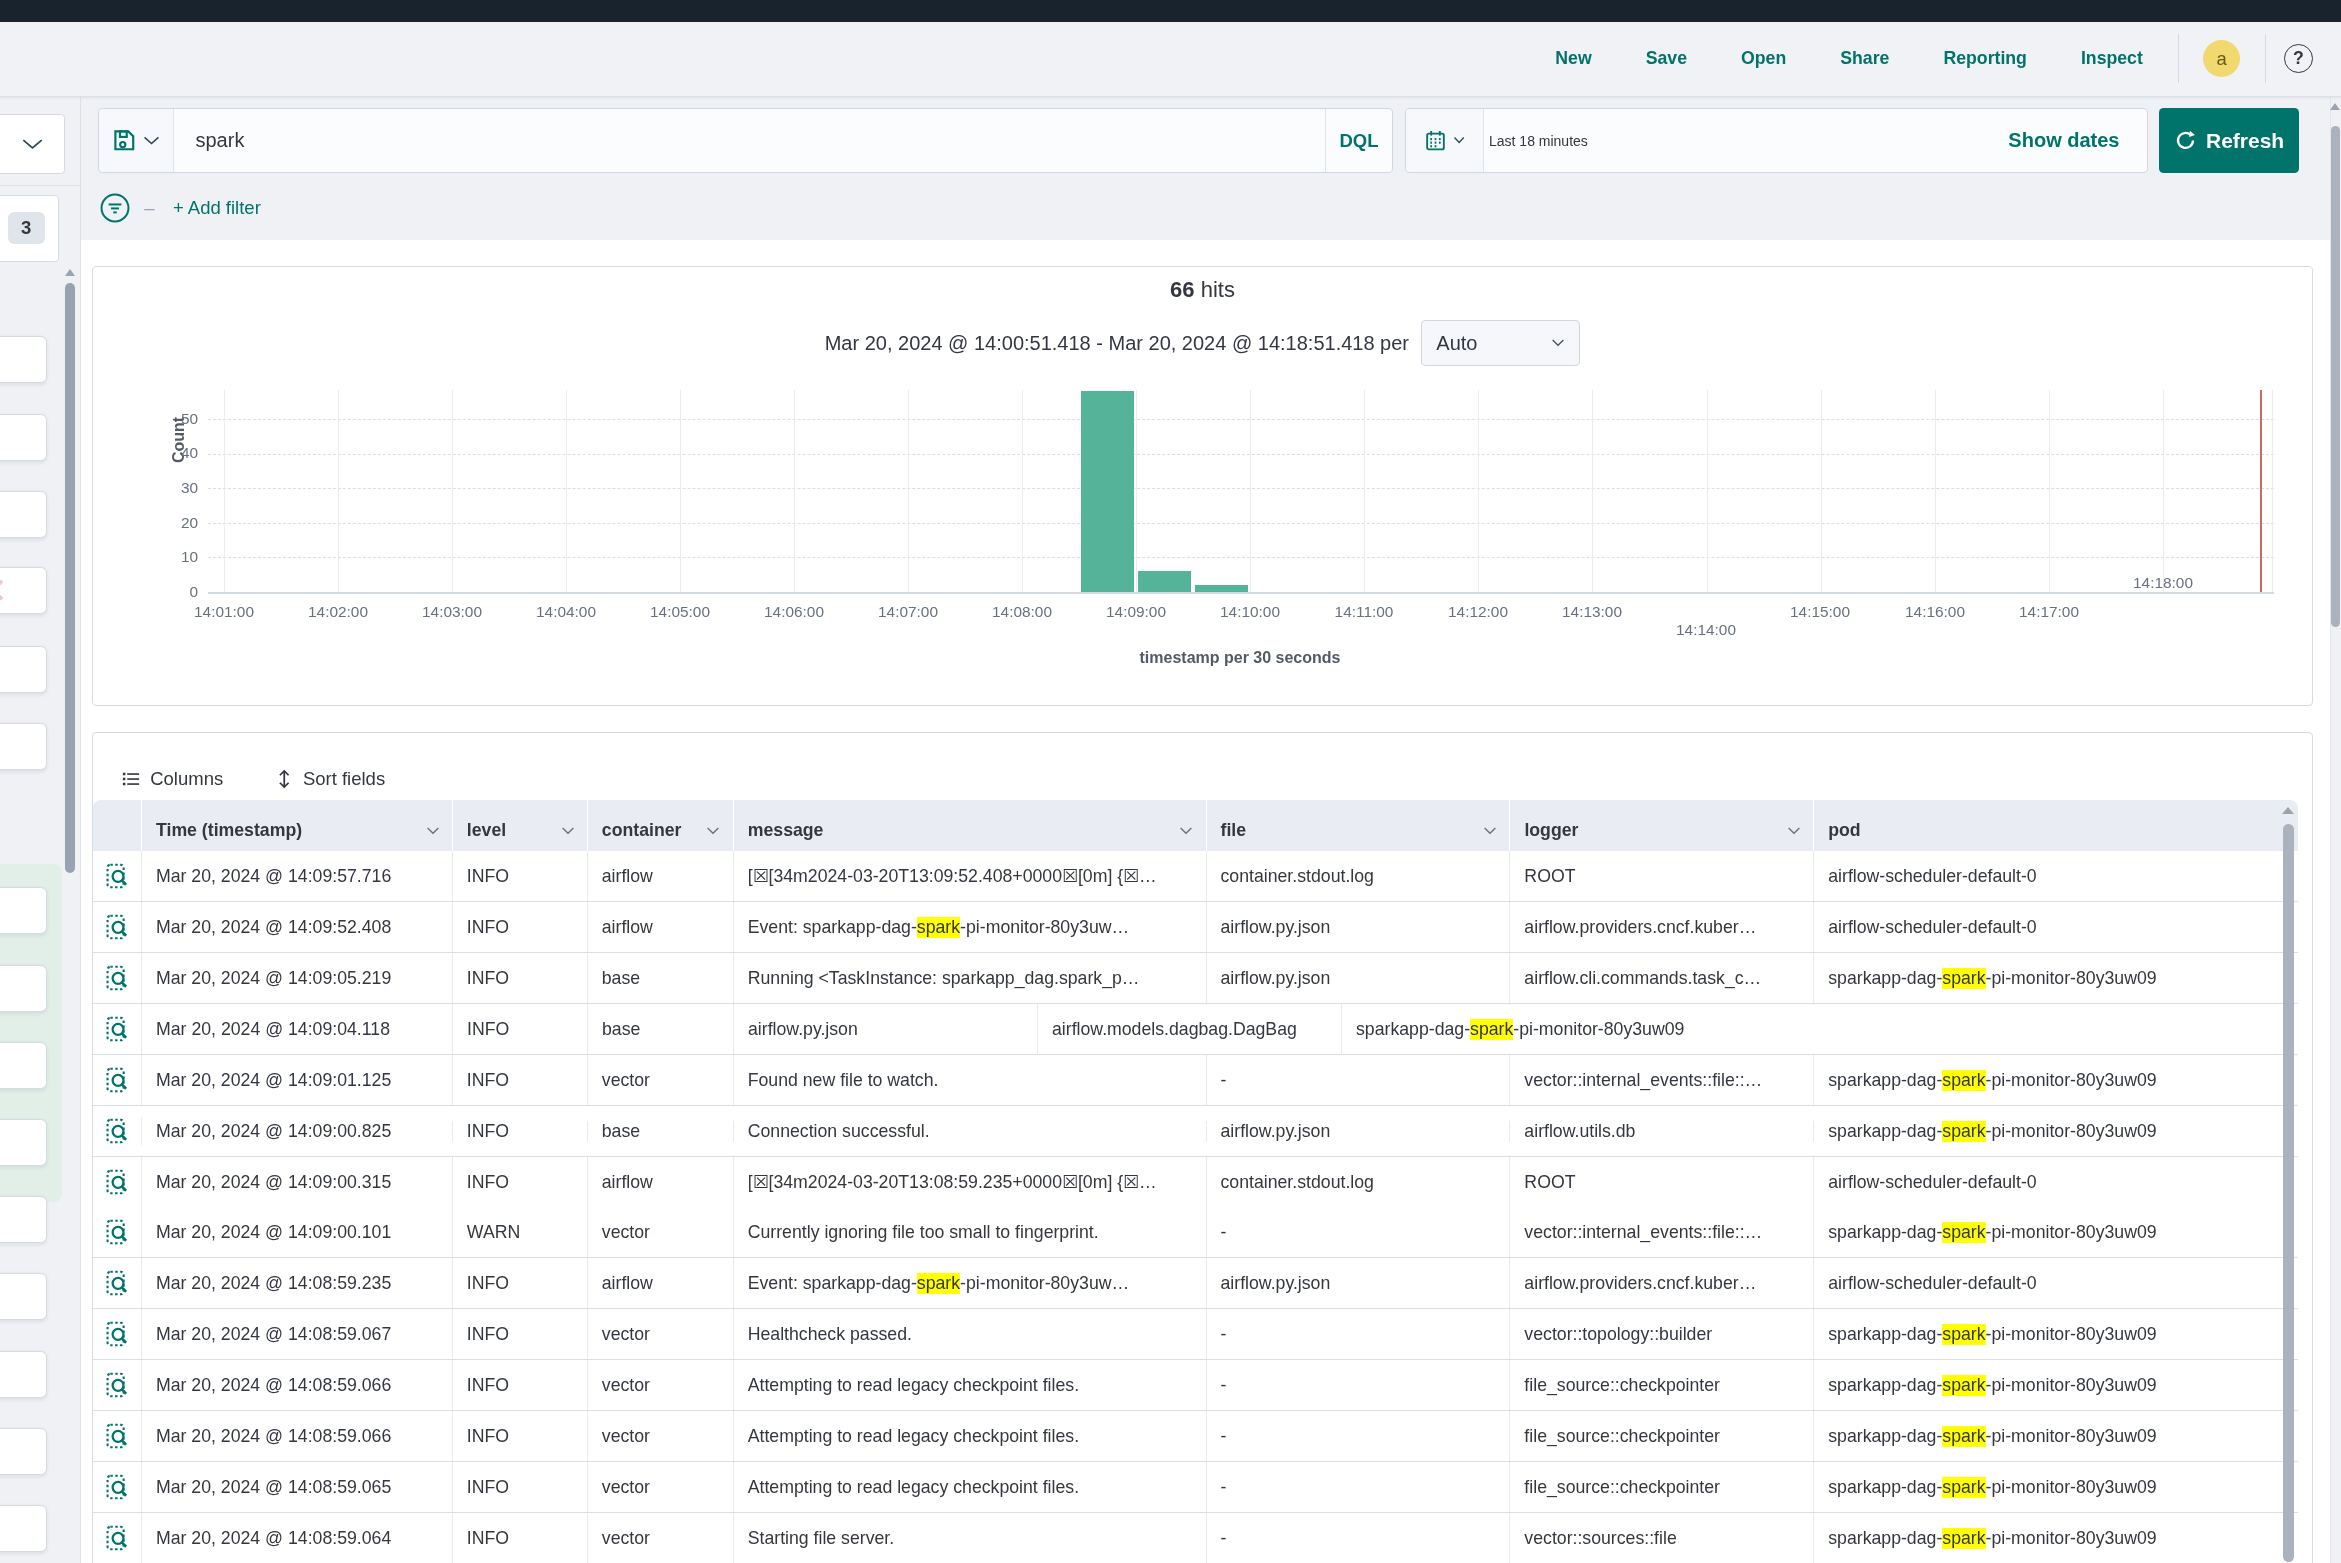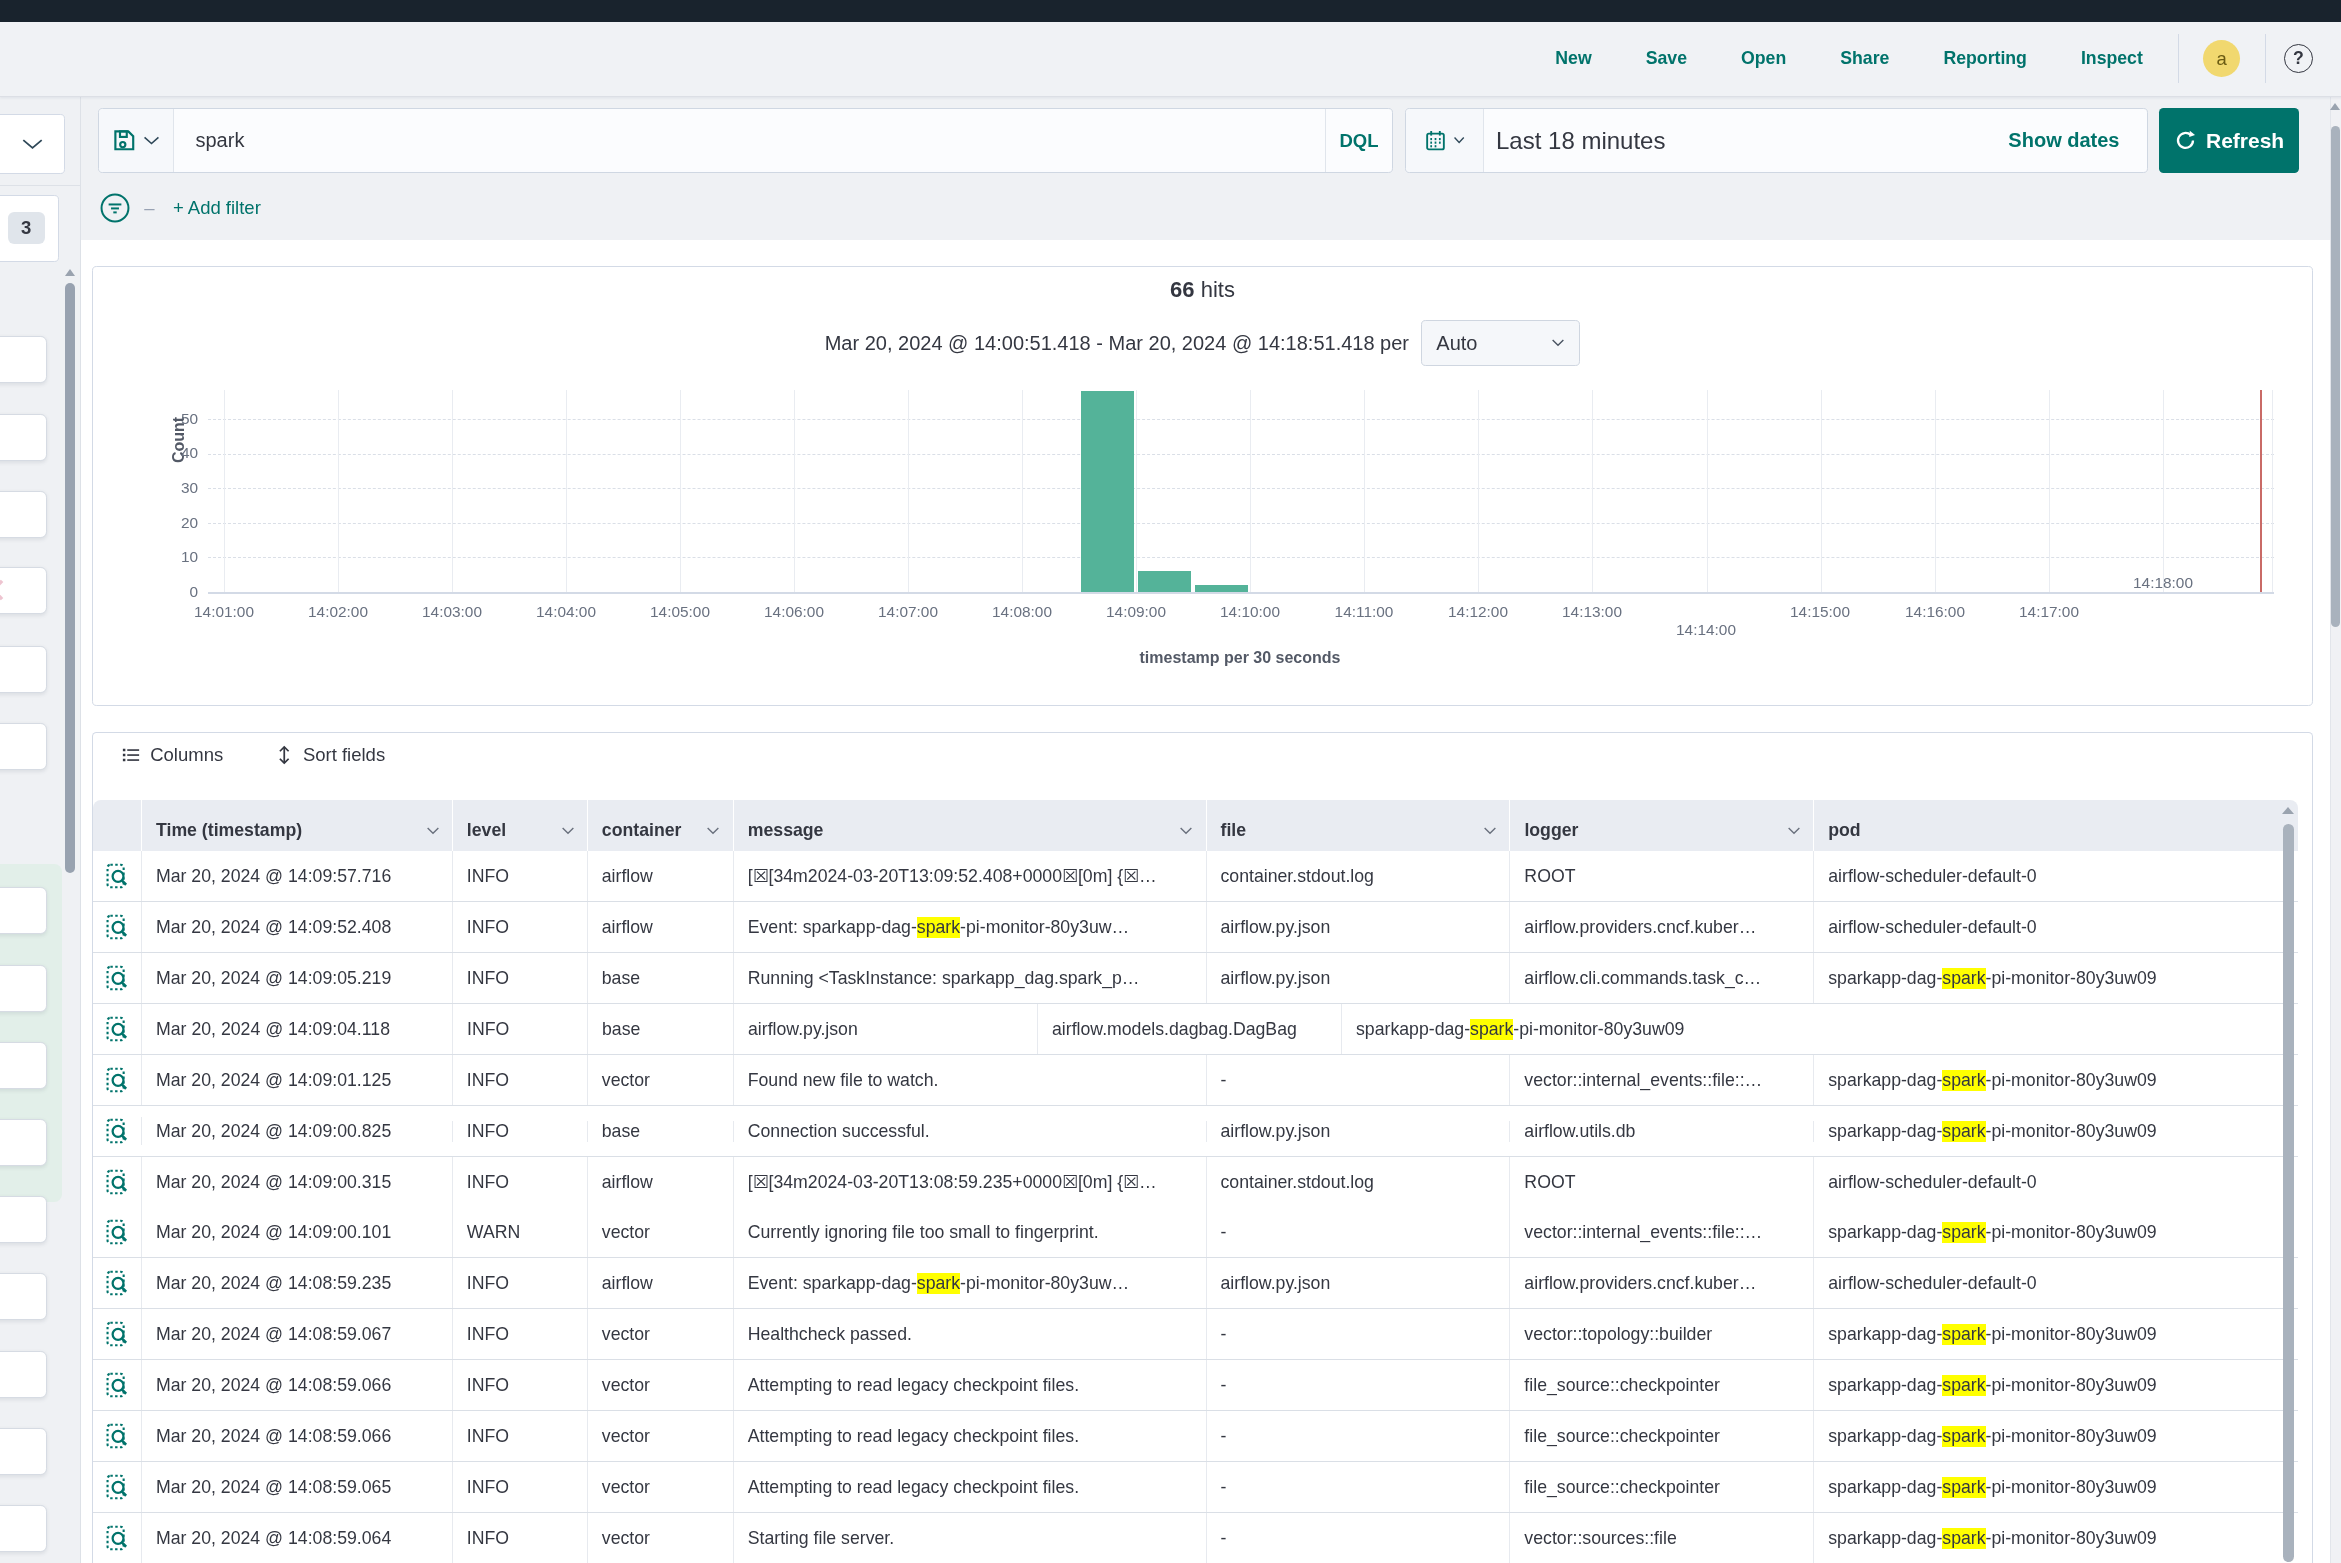--- a/index.html
+++ b/index.html
@@ -20,21 +20,21 @@
   .graymain{left:0;top:96px;width:2342px;height:144px;background:#eff1f4;}
   .whitemain{left:81px;top:240px;width:2261px;height:1324px;background:#ffffff;}
   .inputbox{background:#fbfcfe;border:0.8px solid #cfd7e2;border-radius:4.6px;display:flex;align-items:center;box-sizing:border-box;}
   .searchbox{left:98px;top:108px;width:1295px;height:65px;}
   .saveseg{width:74px;height:100%;border-right:0.8px solid #e0e5ec;display:flex;align-items:center;justify-content:center;gap:6.2px;cursor:pointer;background:#f6f8fb;border-radius:4.6px 0 0 4.6px;}
   .querytext{font-size:20px;color:#343741;margin-left:21.5px;flex:1;}
   .dqlseg{width:66px;height:100%;border-left:0.8px solid #e0e5ec;display:flex;align-items:center;justify-content:center;
     color:#00736b;font-weight:700;font-size:18.5px;cursor:pointer;}
   .datepicker{left:1405px;top:108px;width:743px;height:65px;}
   .calseg{width:77px;height:100%;border-right:0.8px solid #e0e5ec;display:flex;align-items:center;justify-content:center;gap:6.2px;cursor:pointer;background:#f6f8fb;border-radius:4.6px 0 0 4.6px;}
-  .rangetext{font-size:24px;margin-left:12px;flex:1;}
+  .rangetext{font-size:14px;margin-left:5px;flex:1;}
   .showdates{color:#00736b;font-size:20px;font-weight:600;margin-right:21.5px;background:none;border:none;font-family:inherit;cursor:pointer;}
   .refreshbtn{left:2159px;top:108px;width:140px;height:65px;background:#00736b;border:none;border-radius:4.6px;
     color:#fff;font-family:inherit;font-size:21px;font-weight:700;display:flex;align-items:center;justify-content:center;gap:9.2px;cursor:pointer;}
   .filterrow{left:98px;top:188px;height:40px;display:flex;align-items:center;gap:12.3px;}
   .adddash{color:#98a2b3;font-size:18.5px;}
   .addfilter{background:none;border:none;font-family:inherit;color:#00736b;font-size:18.5px;font-weight:400;cursor:pointer;}
   
   .panel{background:#fff;border:0.8px solid #d3dae6;border-radius:4.6px;box-sizing:border-box;}
   .chartpanel{left:92px;top:266px;width:2221px;height:440px;}
   .charttitle{left:92px;top:277px;width:2221px;text-align:center;font-size:22px;}
@@ -47,21 +47,21 @@
   .xlab{left:208px;top:649px;width:2064px;text-align:center;font-size:16px;font-weight:700;color:#535966;}
   .gridh{border-top:1.5px dashed #dadfe7;height:0;}
   .gridv{width:0.8px;background:#e9ecf1;}
   .baseline{left:208px;top:592px;width:2066px;height:1.5px;background:#d3dae6;}
   .ytick{width:46px;text-align:right;font-size:15.4px;color:#697180;}
   .xtick{width:92px;text-align:center;font-size:15.4px;color:#697180;}
   .bar{background:#54b399;}
   .nowline{width:2.3px;background:#c96a66;}
   
   .tablepanel{left:92px;top:732px;width:2221px;height:923px;border-bottom:none;border-radius:4.6px 4.6px 0 0;}
-  .tabletoolbar{left:115px;top:743px;height:48px;display:flex;align-items:flex-start;gap:40px;}
+  .tabletoolbar{left:115px;top:743px;height:48px;display:flex;align-items:flex-end;gap:40px;}
   .toolitem{display:flex;align-items:center;gap:9.2px;background:none;border:none;font-family:inherit;
     font-size:18.5px;color:#343741;cursor:pointer;}
   .thead{left:93px;top:800px;width:2205px;height:61px;background:#e9ecf2;display:flex;border-radius:8px;}
   .th{display:flex;align-items:center;justify-content:space-between;font-weight:700;font-size:17.7px;
     padding:0 12.3px 0 14px;box-sizing:border-box;border-right:1.5px solid #fff;cursor:pointer;}
   .trow{position:absolute;display:flex;background:#fff;border-bottom:0.8px solid #dadfe6;box-sizing:border-box;}
   .td{display:flex;align-items:center;font-size:17.7px;padding-left:14px;box-sizing:border-box;
     border-right:0.8px solid #e7eaef;overflow:hidden;white-space:nowrap;}
   .td.iconcell{justify-content:center;padding-left:0;cursor:pointer;}
   mark{background:#ffff00;color:#343741;padding:0;}

